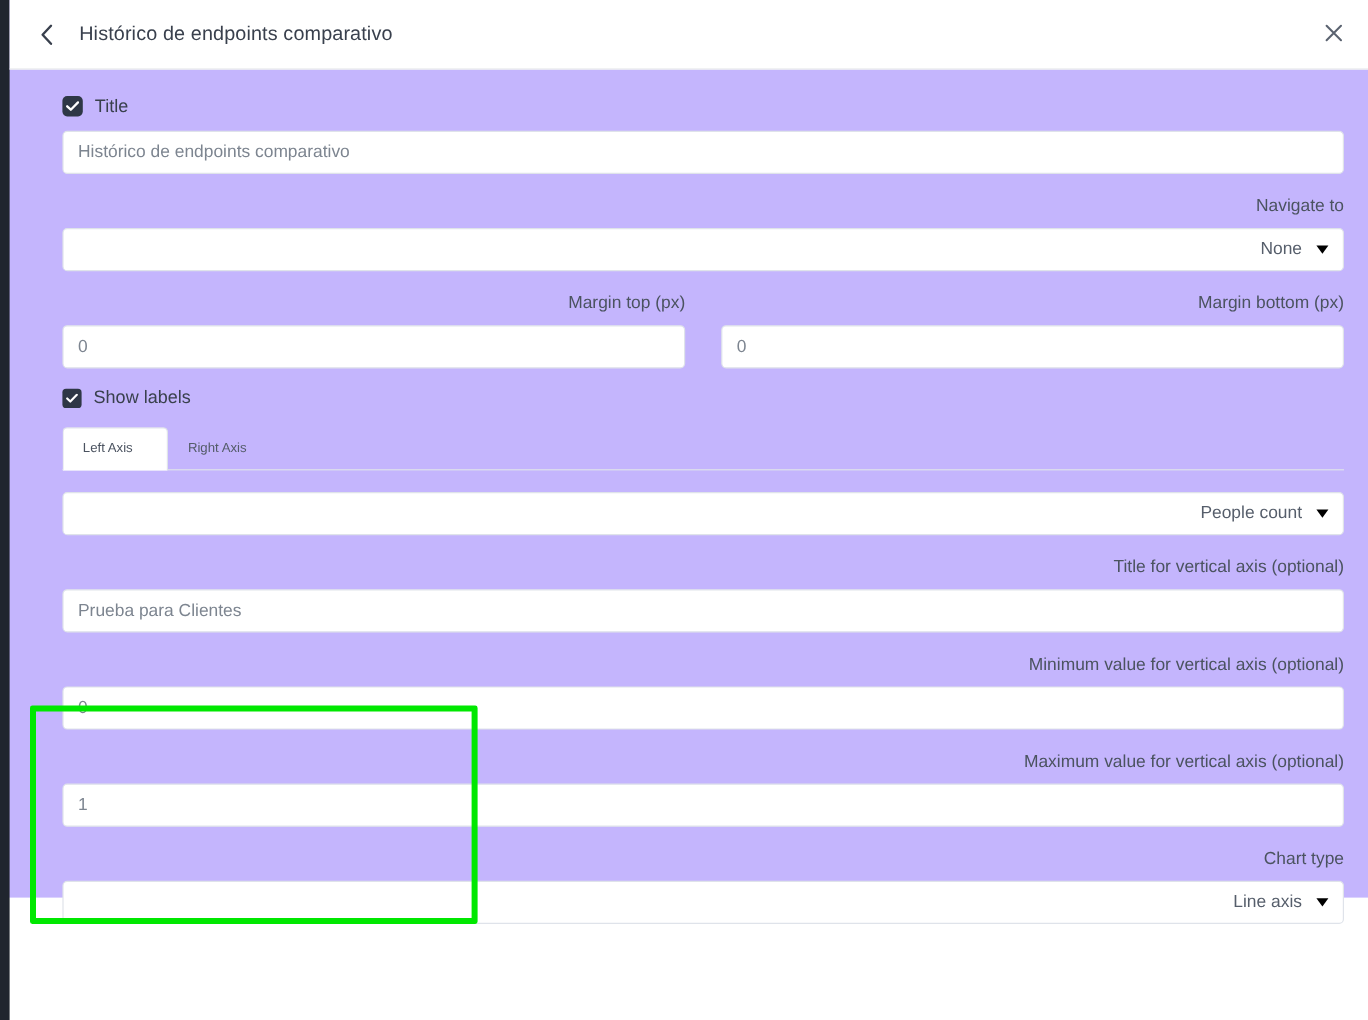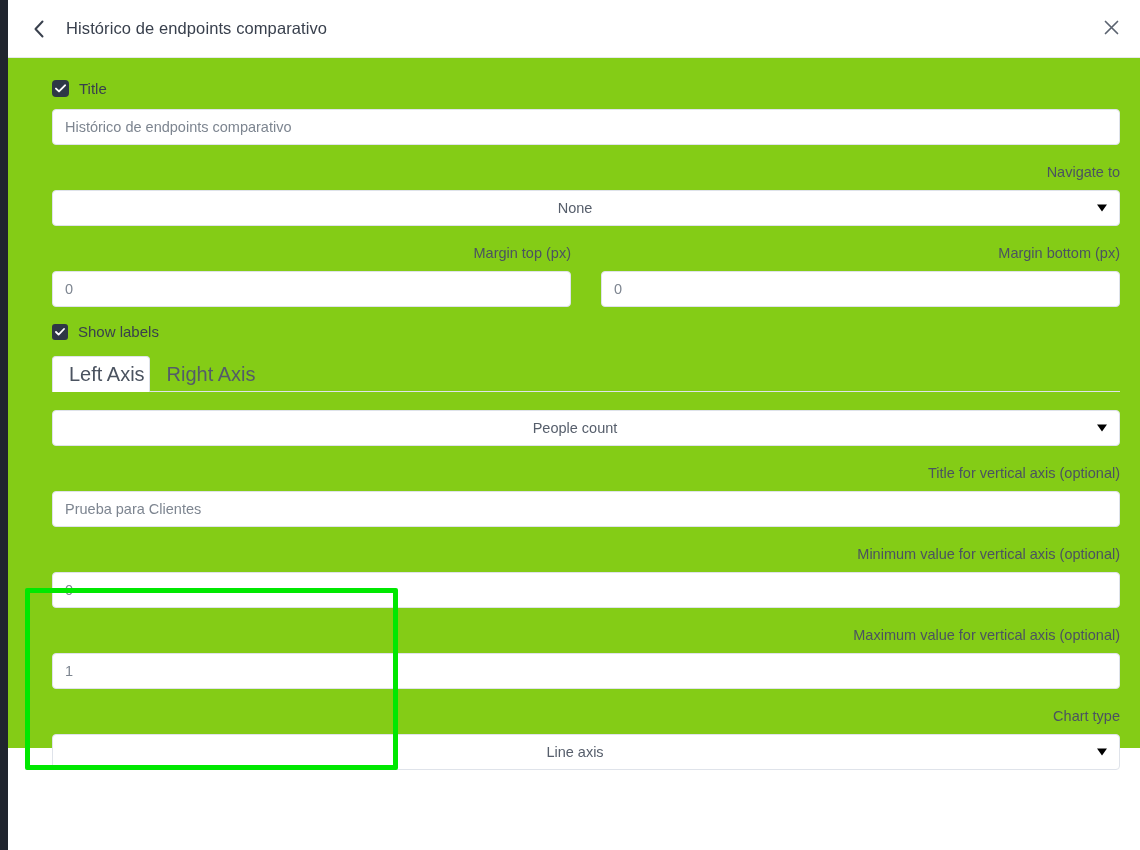--- a/index.html
+++ b/index.html
@@ -6,21 +6,21 @@
   html, body {
     margin: 0; padding: 0;
     width: 1140px; height: 850px;
     background: #ffffff;
     font-family: "Liberation Sans", sans-serif;
     overflow: hidden;
   }
   #root {
     position: relative;
     width: 1140px; height: 748px;
-    background: #84cc16;
+    background: #c4b5fd;
   }
 
   
   .left-rail {
     position: absolute; left: 0; top: 0;
     width: 8px; height: 850px;
     background: #20252e;
   }
 
   
@@ -77,21 +77,21 @@
     color: #7d8590;
     padding: 0 12px;
     display: flex; align-items: center;
     outline: none;
   }
   .select-box {
     position: relative;
     color: #565e6b;
     padding-right: 34px;
     cursor: pointer;
-    justify-content: center;
+    justify-content: flex-end;
   }
   .select-box .caret {
     position: absolute; right: 12px; top: 50%;
     transform: translateY(-50%);
     width: 0; height: 0;
     border-left: 5.5px solid transparent;
     border-right: 5.5px solid transparent;
     border-top: 7px solid #000000;
   }
 
@@ -121,23 +121,23 @@
   .two-col > div { flex: 1 1 0; min-width: 0; }
 
   
   .tabs {
     display: flex;
     align-items: flex-end;
     border-bottom: 1px solid #dfe3ea;
     height: 36px;
   }
   .tab {
-    font-size: 20px;
+    font-size: 11px;
     color: #545c69;
-    padding: 8px 4px 9px 16px;
+    padding: 8px 28px 9px 16px;
     cursor: pointer;
     line-height: 18px;
     border: 1px solid transparent;
     border-bottom: none;
     border-radius: 4px 4px 0 0;
     position: relative;
     top: 1px;
   }
   .tab.active {
     border-color: #dfe3ea;

